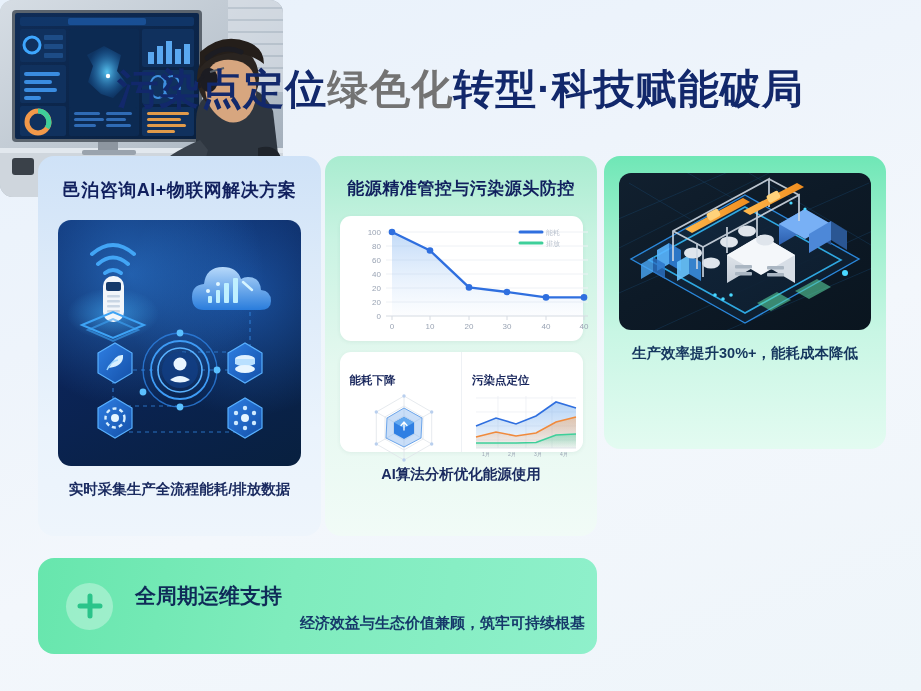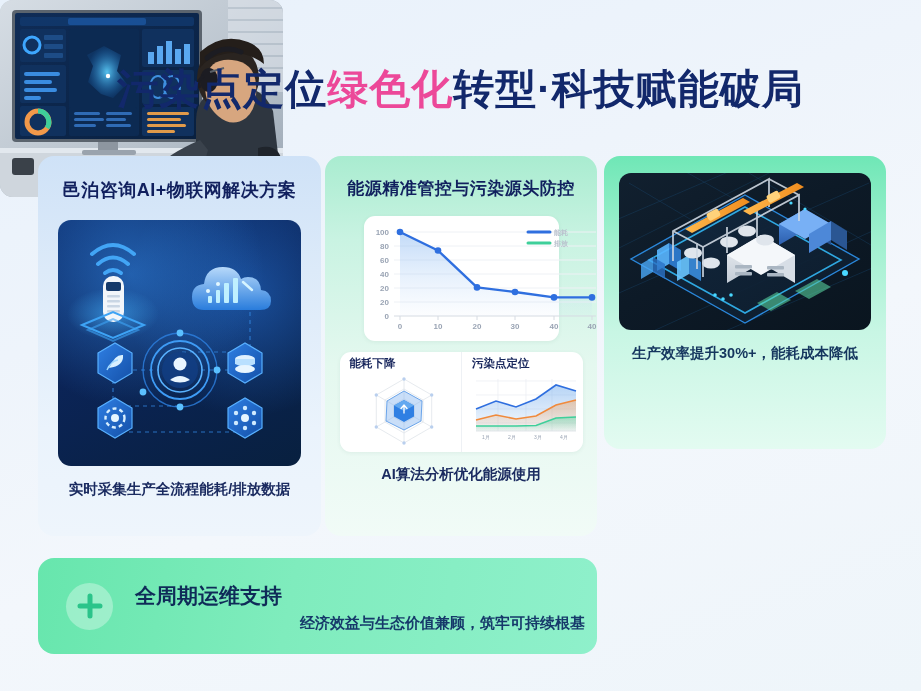--- a/index.html
+++ b/index.html
@@ -14,21 +14,21 @@
   .page-title {
     position: absolute;
     top: 62px; left: 0; width: 921px;
     text-align: center;
     font-size: 41px;
     font-weight: 800;
     letter-spacing: 1px;
     color: #12286b;
     white-space: nowrap;
   }
-  .page-title .green { color: #ec4899; }
+  .page-title .green { color: #737373; }
 
   
   .card {
     position: absolute;
     border-radius: 16px;
     overflow: hidden;
   }
   .card-title {
     font-size: 18px;
     font-weight: 800;
@@ -67,23 +67,23 @@
   #card2 {
     left: 325px; top: 156px; width: 272px; height: 380px;
     background: linear-gradient(180deg, #a9ecd0 0%, #c9f3e2 22%, #e4f8ef 55%, #f1fbf7 100%);
   }
   #card2 .card-title { margin-top: 21px; font-size: 17px; }
   #card2 .panel {
     background: #fff;
     border-radius: 11px;
     box-shadow: 0 1px 4px rgba(30,80,70,.07);
   }
-  #panel-line { margin: 16px auto 0; width: 195px; height: 125px; padding: 8px 6px 4px 4px; font-weight: bold; }
+  #panel-line { margin: 16px auto 0; width: 243px; height: 125px; padding: 8px 6px 4px 20px; }
   #panel-mini { margin: 11px auto 0; width: 243px; height: 100px; display: flex; }
-  .mini-half { width: 50%; padding: 4px 6px 4px 10px; position: relative; }
+  .mini-half { width: 50%; padding: 21px 6px 4px 10px; position: relative; }
   .mini-half + .mini-half { border-left: 1px solid #eef1f5; }
   .mini-title { font-size: 11.5px; font-weight: 800; color: #18265c; margin-bottom: 2px; }
   #card2 .caption-wrap { margin-top: 13px; }
 
   
   #card3 {
     left: 604px; top: 156px; width: 282px; height: 293px;
     background: linear-gradient(180deg, #6fe7b6 0%, #9ff0cf 28%, #c8f6e4 60%, #e3fbf1 100%);
   }
   #card3 .card-title { margin-top: 25px; font-size: 19px; }

